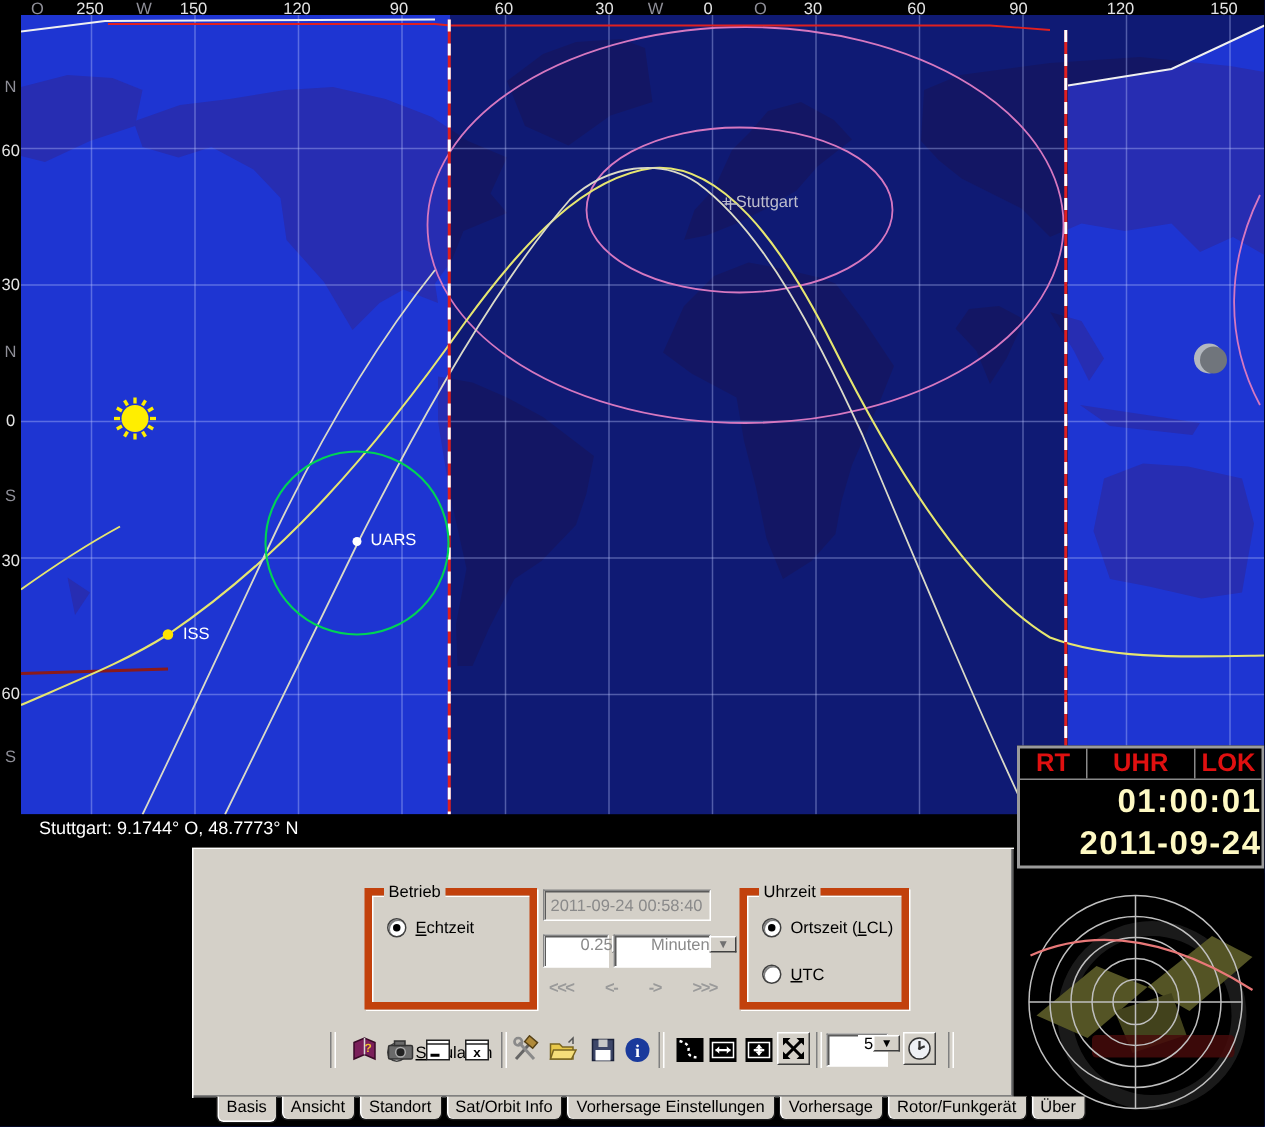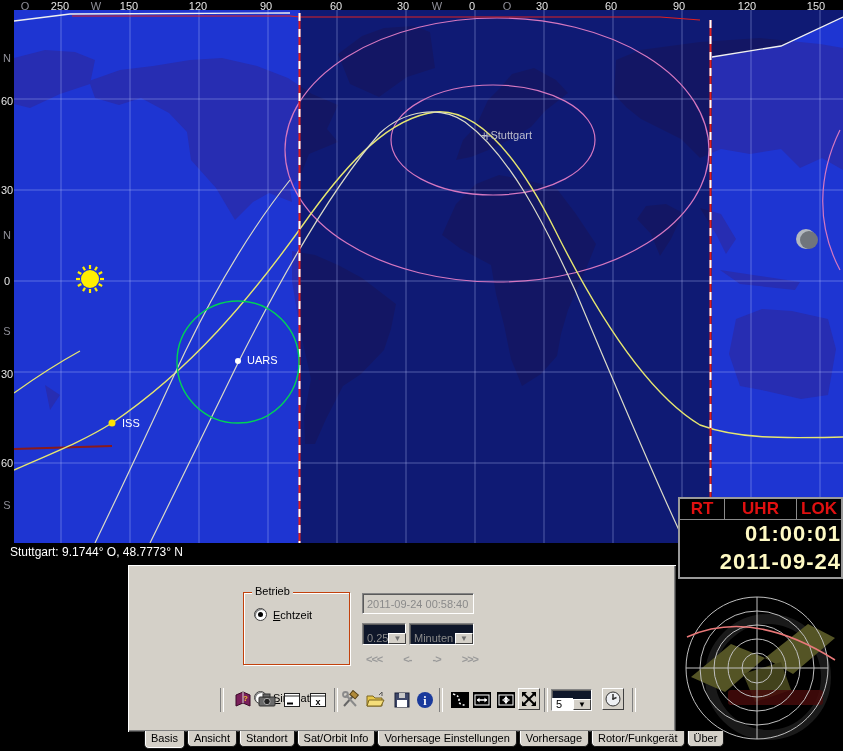--- a/index.html
+++ b/index.html
@@ -6,51 +6,51 @@
   #screen{position:relative;width:843px;height:751px;background:#000;overflow:hidden;
           font-family:"Liberation Sans",sans-serif;-webkit-font-smoothing:none;}
   
   #map-wrap{position:absolute;left:0;top:0;width:843px;height:543px;}
   #map-wrap svg{position:absolute;left:0;top:0;}
   .tick-top{position:absolute;top:0px;transform:translateX(-50%);font-size:11px;color:#e4e4e4;}
   .tick-left{position:absolute;left:1px;width:12px;text-align:center;transform:translateY(-50%);font-size:11px;color:#e4e4e4;}
   .hemi{color:#8f8f98;}
   .sat-label{position:absolute;font-size:11px;color:#ffffff;white-space:nowrap;}
   #stuttgart-label{color:#bdbdcd;}
-  #status-bar{position:absolute;left:10px;top:545px;font-size:12px;color:#ffffff;}
+  #status-bar{position:absolute;left:26px;top:545px;font-size:12px;color:#ffffff;}
   
   #clock-panel{position:absolute;left:678px;top:497px;width:165px;height:82px;box-sizing:border-box;
                background:#000;border:2px solid #9a9a9a;}
   #clock-header{display:flex;height:20px;border-bottom:1px solid #8a8a8a;}
   .clk-cell{display:flex;align-items:center;justify-content:center;font-size:17px;font-weight:bold;color:#e01010;}
   .clk-cell.l{flex:0 0 44px;border-right:1px solid #8a8a8a;}
   .clk-cell.m{flex:1;border-right:1px solid #8a8a8a;}
   .clk-cell.r{flex:0 0 44px;}
   #clock-time,#clock-date{height:28px;line-height:28px;text-align:right;color:#fef9c3;
                           font-size:22px;font-weight:bold;letter-spacing:1px;}
   
   #radar{position:absolute;left:673px;top:582px;width:170px;height:169px;background:#000;}
   
   #panel{position:absolute;left:128px;top:565px;width:548px;height:167px;background:#d4d0c8;
          box-shadow:inset 1px 1px 0 #ffffff,inset -1px -1px 0 #404040,inset -2px -2px 0 #808080;}
-  .gb{position:absolute;border:1px solid #c2410c;box-shadow:1px 1px 0 #ffffff,inset 1px 1px 0 #ffffff;}
+  .gb{position:absolute;border:5px solid #c2410c;box-shadow:1px 1px 0 #ffffff,inset 1px 1px 0 #ffffff;}
   .gb-title{position:absolute;top:-8px;left:8px;background:#d4d0c8;padding:0 3px;font-size:11px;color:#000;}
   .radio-row{position:absolute;left:10px;display:flex;align-items:center;gap:6px;}
   .radio{width:11px;height:11px;border-radius:50%;background:#fff;border:1px solid #404040;
          box-shadow:inset 1px 1px 0 #808080;position:relative;flex:0 0 11px;}
   .radio.checked::after{content:"";position:absolute;left:3px;top:3px;width:5px;height:5px;border-radius:50%;background:#000;}
   .rlabel{font-size:11px;color:#000;white-space:nowrap;}
   .rlabel .u{text-decoration:underline;}
   .field{position:absolute;box-sizing:border-box;background:#d4d0c8;
          border:1px solid;border-color:#848484 #ffffff #ffffff #848484;
          box-shadow:inset 1px 1px 0 #5a5a5a;font-size:11px;color:#8a8a8a;
          display:flex;align-items:center;padding:0 4px;}
-  .combo{position:absolute;box-sizing:border-box;background:#0f172a;
+  .combo{position:absolute;box-sizing:border-box;background:#ffffff;
          border:1px solid;border-color:#848484 #ffffff #ffffff #848484;
-         box-shadow:inset 1px 1px 0 #5a5a5a;display:flex;align-items:flex-end;}
+         box-shadow:inset 1px 1px 0 #5a5a5a;display:flex;align-items:flex-start;padding-left:20px;}
   .combo .val{flex:1;font-size:11px;color:#8a8a8a;display:flex;align-items:center;padding-left:4px;}
   .combo .btn{flex:0 0 16px;background:#d4d0c8;border:1px solid;border-color:#ffffff #404040 #404040 #ffffff;
               display:flex;align-items:center;justify-content:center;font-size:8px;color:#707070;}
   .combo.enabled .val{background:#fff;color:#000;}
   .combo.enabled .btn{color:#000;}
   #nav-row{position:absolute;left:238px;top:88px;width:112px;display:flex;justify-content:space-between;}
   .nav-arrow{font-size:11px;font-weight:bold;color:#9a9a9a;letter-spacing:-1px;cursor:default;}
   .tool{position:absolute;top:125px;width:20px;height:20px;}
   .tool svg{display:block;}
   .toolbox{position:absolute;top:123px;width:22px;height:22px;box-sizing:border-box;background:#d4d0c8;
@@ -275,20 +275,31 @@
       <span class="btn">▼</span>
     </div>
 
     <div id="nav-row">
         <span class="nav-arrow">&lt;&lt;&lt;</span>
         <span class="nav-arrow">&lt;-</span>
         <span class="nav-arrow">-&gt;</span>
         <span class="nav-arrow">&gt;&gt;&gt;</span>
       </div>
 
+    <div class="gb" style="left:365px;top:27px;width:103px;height:71px;">
+      <span class="gb-title">Uhrzeit</span>
+      <div class="radio-row" style="top:15px;">
+        <span class="radio checked"></span>
+        <span class="rlabel"><span>Ortszeit (</span><span class="u">L</span><span>CL)</span></span>
+      </div>
+      <div class="radio-row" style="top:46px;">
+        <span class="radio"></span>
+        <span class="rlabel"><span></span><span class="u">U</span><span>TC</span></span>
+      </div>
+    </div>
 
     <div class="tsep" style="left:92px;"></div>
     <div class="tool" style="left:105px;">
       <svg width="20" height="20">
           <path d="M3,5 L10,2 L17,5 L17,16 L10,13 L3,16 Z" fill="#7a1f5a" stroke="#3a0a28"></path>
       <path d="M10,2 L10,13" stroke="#d8d8d8"></path>
       <text x="12.5" y="11" font-size="8" font-weight="bold" fill="#f0c030" text-anchor="middle" font-family="Liberation Sans,sans-serif">?</text>
         </svg>
     </div>
     <div class="tool" style="left:129px;">

